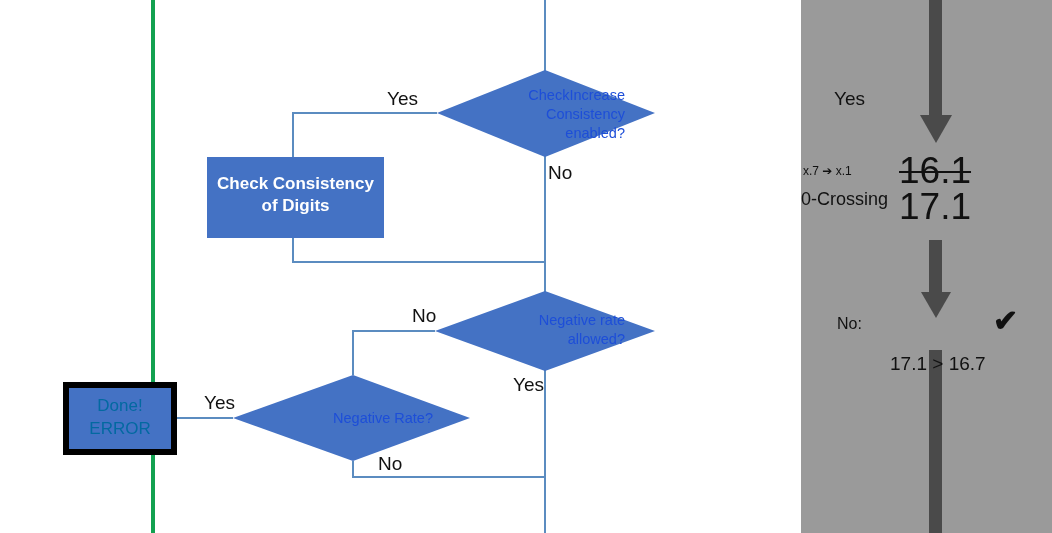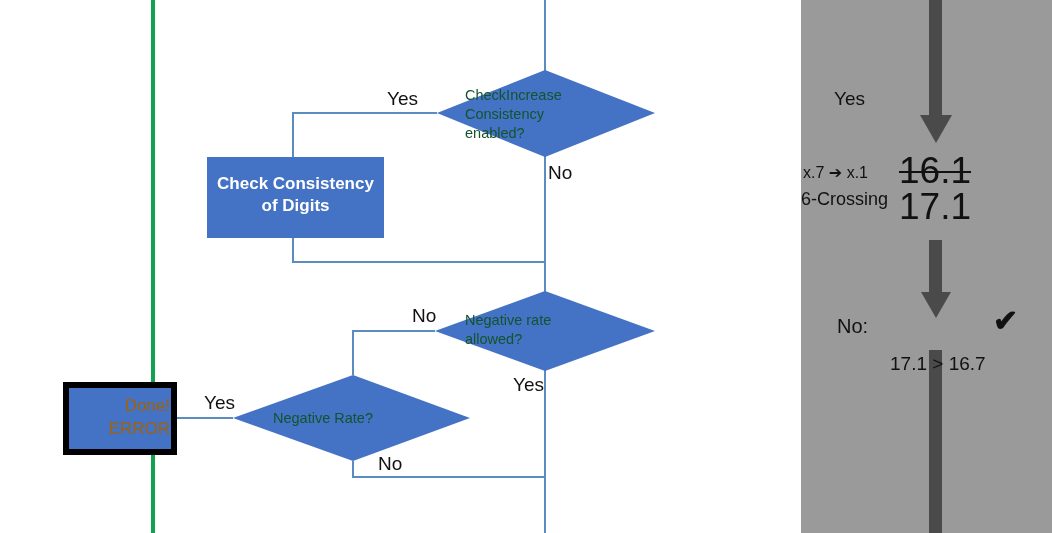--- a/index.html
+++ b/index.html
@@ -22,24 +22,24 @@
   #flow-svg {
     position: absolute;
     left: 0; top: 0;
     width: 1052px;
     height: 533px;
   }
 
   
   .shape-label {
     position: absolute;
-    color: #14532d;
+    color: #1d4ed8;
     font-size: 14.5px;
     line-height: 1.30;
-    text-align: left;
+    text-align: right;
     white-space: pre-line;
     pointer-events: none;
   }
   .edge-label {
     position: absolute;
     color: #111111;
     font-size: 19px;
     line-height: 1;
     text-align: center;
     white-space: nowrap;
@@ -49,24 +49,24 @@
     position: absolute;
     color: #ffffff;
     font-size: 17px;
     line-height: 1.3;
     text-align: center;
     white-space: pre-line;
     font-weight: bold;
   }
   .terminal-label {
     position: absolute;
-    color: #a16207;
+    color: #0369a1;
     font-size: 17px;
     line-height: 1.35;
-    text-align: right;
+    text-align: center;
     white-space: pre-line;
   }
 
   
   #right-panel {
     position: absolute;
     left: 801px;
     top: 0;
     width: 251px;
     height: 533px;
@@ -79,25 +79,25 @@
     width: 251px;
     height: 533px;
   }
   .panel-text {
     position: absolute;
     color: #111111;
     white-space: nowrap;
     line-height: 1;
   }
   .panel-yes       { left: 33px;  top: 89px;  font-size: 19px; }
-  .panel-note1     { left: 2px;   top: 165px; font-size: 16px; }
+  .panel-note1     { left: 2px;   top: 165px; font-size: 12px; }
   .panel-note2     { left: 0px;   top: 190px; font-size: 18px; }
   .panel-big1      { left: 98px;  top: 152px; font-size: 37px; text-decoration: line-through; text-decoration-thickness: 2px; }
   .panel-big2      { left: 98px;  top: 188px; font-size: 37px; text-align: right; }
-  .panel-no        { left: 36px;  top: 316px; font-size: 20px; }
+  .panel-no        { left: 36px;  top: 316px; font-size: 16px; }
   .panel-compare   { left: 89px;  top: 316px; font-size: 19px; margin-top: 38px; }
   .panel-check     { left: 192px; top: 306px; font-size: 30px; font-weight: bold; }
 </style>
 </head>
 <body>
 
 <div id="canvas">
 
   <svg id="flow-svg" viewBox="0 0 1052 533" xmlns="http://www.w3.org/2000/svg">
 
@@ -167,21 +167,21 @@
         <polygon points="120,292 150,292 135,318" fill="#4a4a4a"></polygon>
       </g>
 
       <rect x="128" y="350" width="13" height="183" fill="#4a4a4a"></rect>
     </svg>
 
     <div class="panel-text panel-yes">Yes</div>
 
     <div class="panel-text panel-note1">x.7 ➔ x.1</div>
 
-    <div class="panel-text panel-note2">6-Crossing</div>
+    <div class="panel-text panel-note2">0-Crossing</div>
 
     <div class="panel-text panel-big1">16.1</div>
 
     <div class="panel-text panel-big2">17.1</div>
 
     <div class="panel-text panel-no">No:</div>
 
     <div class="panel-text panel-compare">17.1 &gt; 16.7</div>
 
     <div class="panel-text panel-check">✔</div>

